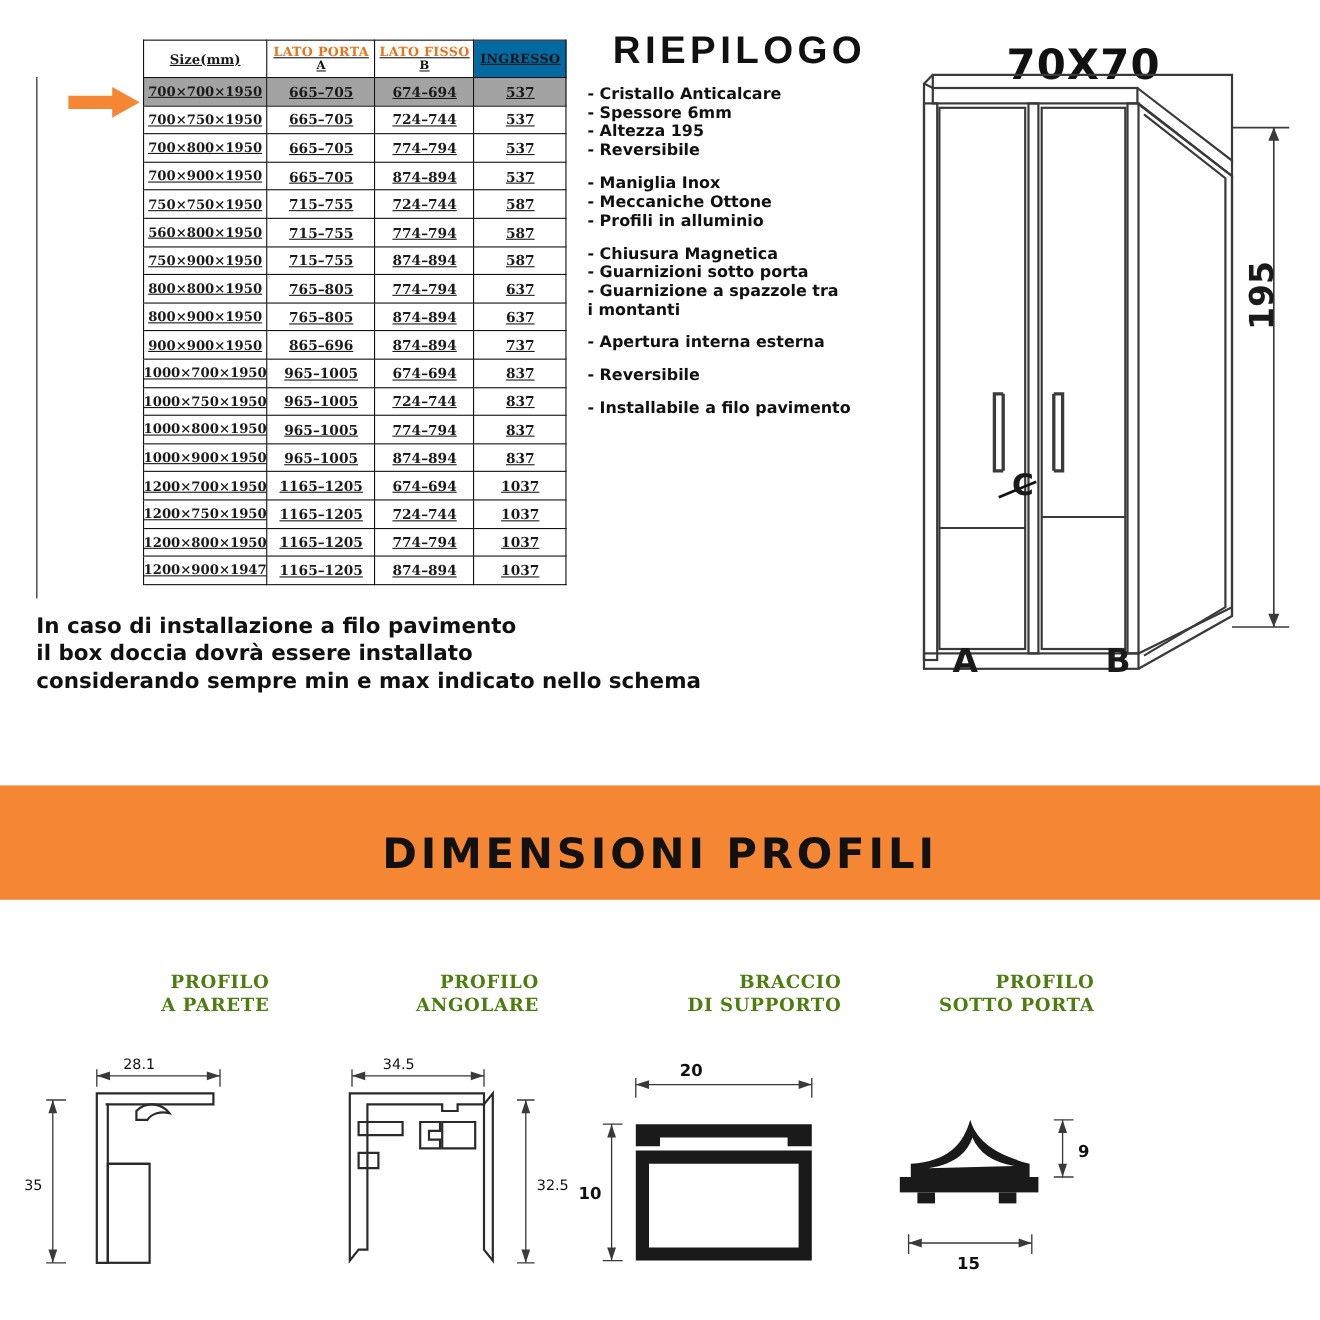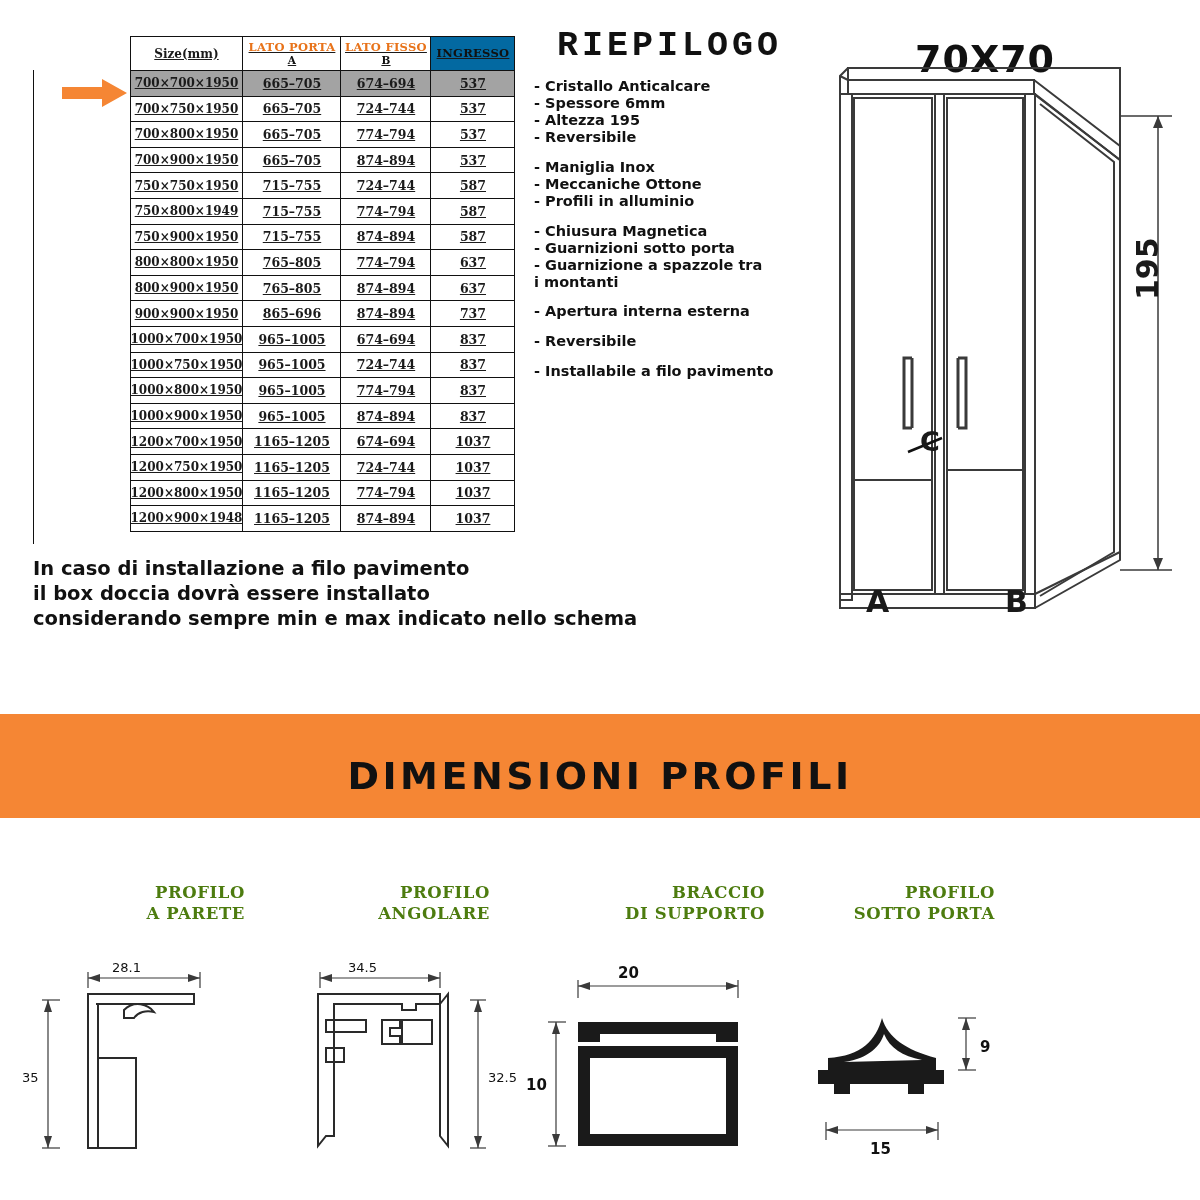--- a/index.html
+++ b/index.html
@@ -44,21 +44,21 @@
 
   
   #table-rail { position:absolute; left:33px; top:70px; width:1px; height:474px; background:#111; }
 
   
   #arrow { position:absolute; left:62px; top:78px; width:66px; height:30px; }
 
   
   #riepilogo-title {
     position:absolute; left:557px; top:26px;
-    font-family:Liberation Mono, monospace; font-weight:bold;
+    font-family:Liberation Sans, sans-serif; font-weight:bold;
     font-size:35px; letter-spacing:4px; color:#111;
   }
   #features { position:absolute; left:534px; top:78px; width:330px; }
   #features .feat {
     font-family:"DejaVu Sans", sans-serif;
     font-size:14.5px; font-weight:bold; color:#111;
     line-height:1.17; white-space:pre-line;
   }
   #features .gap { height:13px; }
 
@@ -166,21 +166,21 @@
         </tr>
         <tr>
           <td class="col-arrow"></td>
           <td class="col-size">750×750×1950</td>
           <td class="col-a">715–755</td>
           <td class="col-b">724–744</td>
           <td class="col-c">587</td>
         </tr>
         <tr>
           <td class="col-arrow"></td>
-          <td class="col-size">750×800×1949</td>
+          <td class="col-size">560×800×1950</td>
           <td class="col-a">715–755</td>
           <td class="col-b">774–794</td>
           <td class="col-c">587</td>
         </tr>
         <tr>
           <td class="col-arrow"></td>
           <td class="col-size">750×900×1950</td>
           <td class="col-a">715–755</td>
           <td class="col-b">874–894</td>
           <td class="col-c">587</td>
@@ -250,21 +250,21 @@
         </tr>
         <tr>
           <td class="col-arrow"></td>
           <td class="col-size">1200×800×1950</td>
           <td class="col-a">1165–1205</td>
           <td class="col-b">774–794</td>
           <td class="col-c">1037</td>
         </tr>
         <tr>
           <td class="col-arrow"></td>
-          <td class="col-size">1200×900×1948</td>
+          <td class="col-size">1200×900×1947</td>
           <td class="col-a">1165–1205</td>
           <td class="col-b">874–894</td>
           <td class="col-c">1037</td>
         </tr>
       </tbody>
   </table>
 
   <svg id="arrow" viewBox="0 0 66 30">
     <path d="M0 9 H40 V1 L65 15 L40 29 V21 H0 Z" fill="#f58634"></path>
   </svg>

